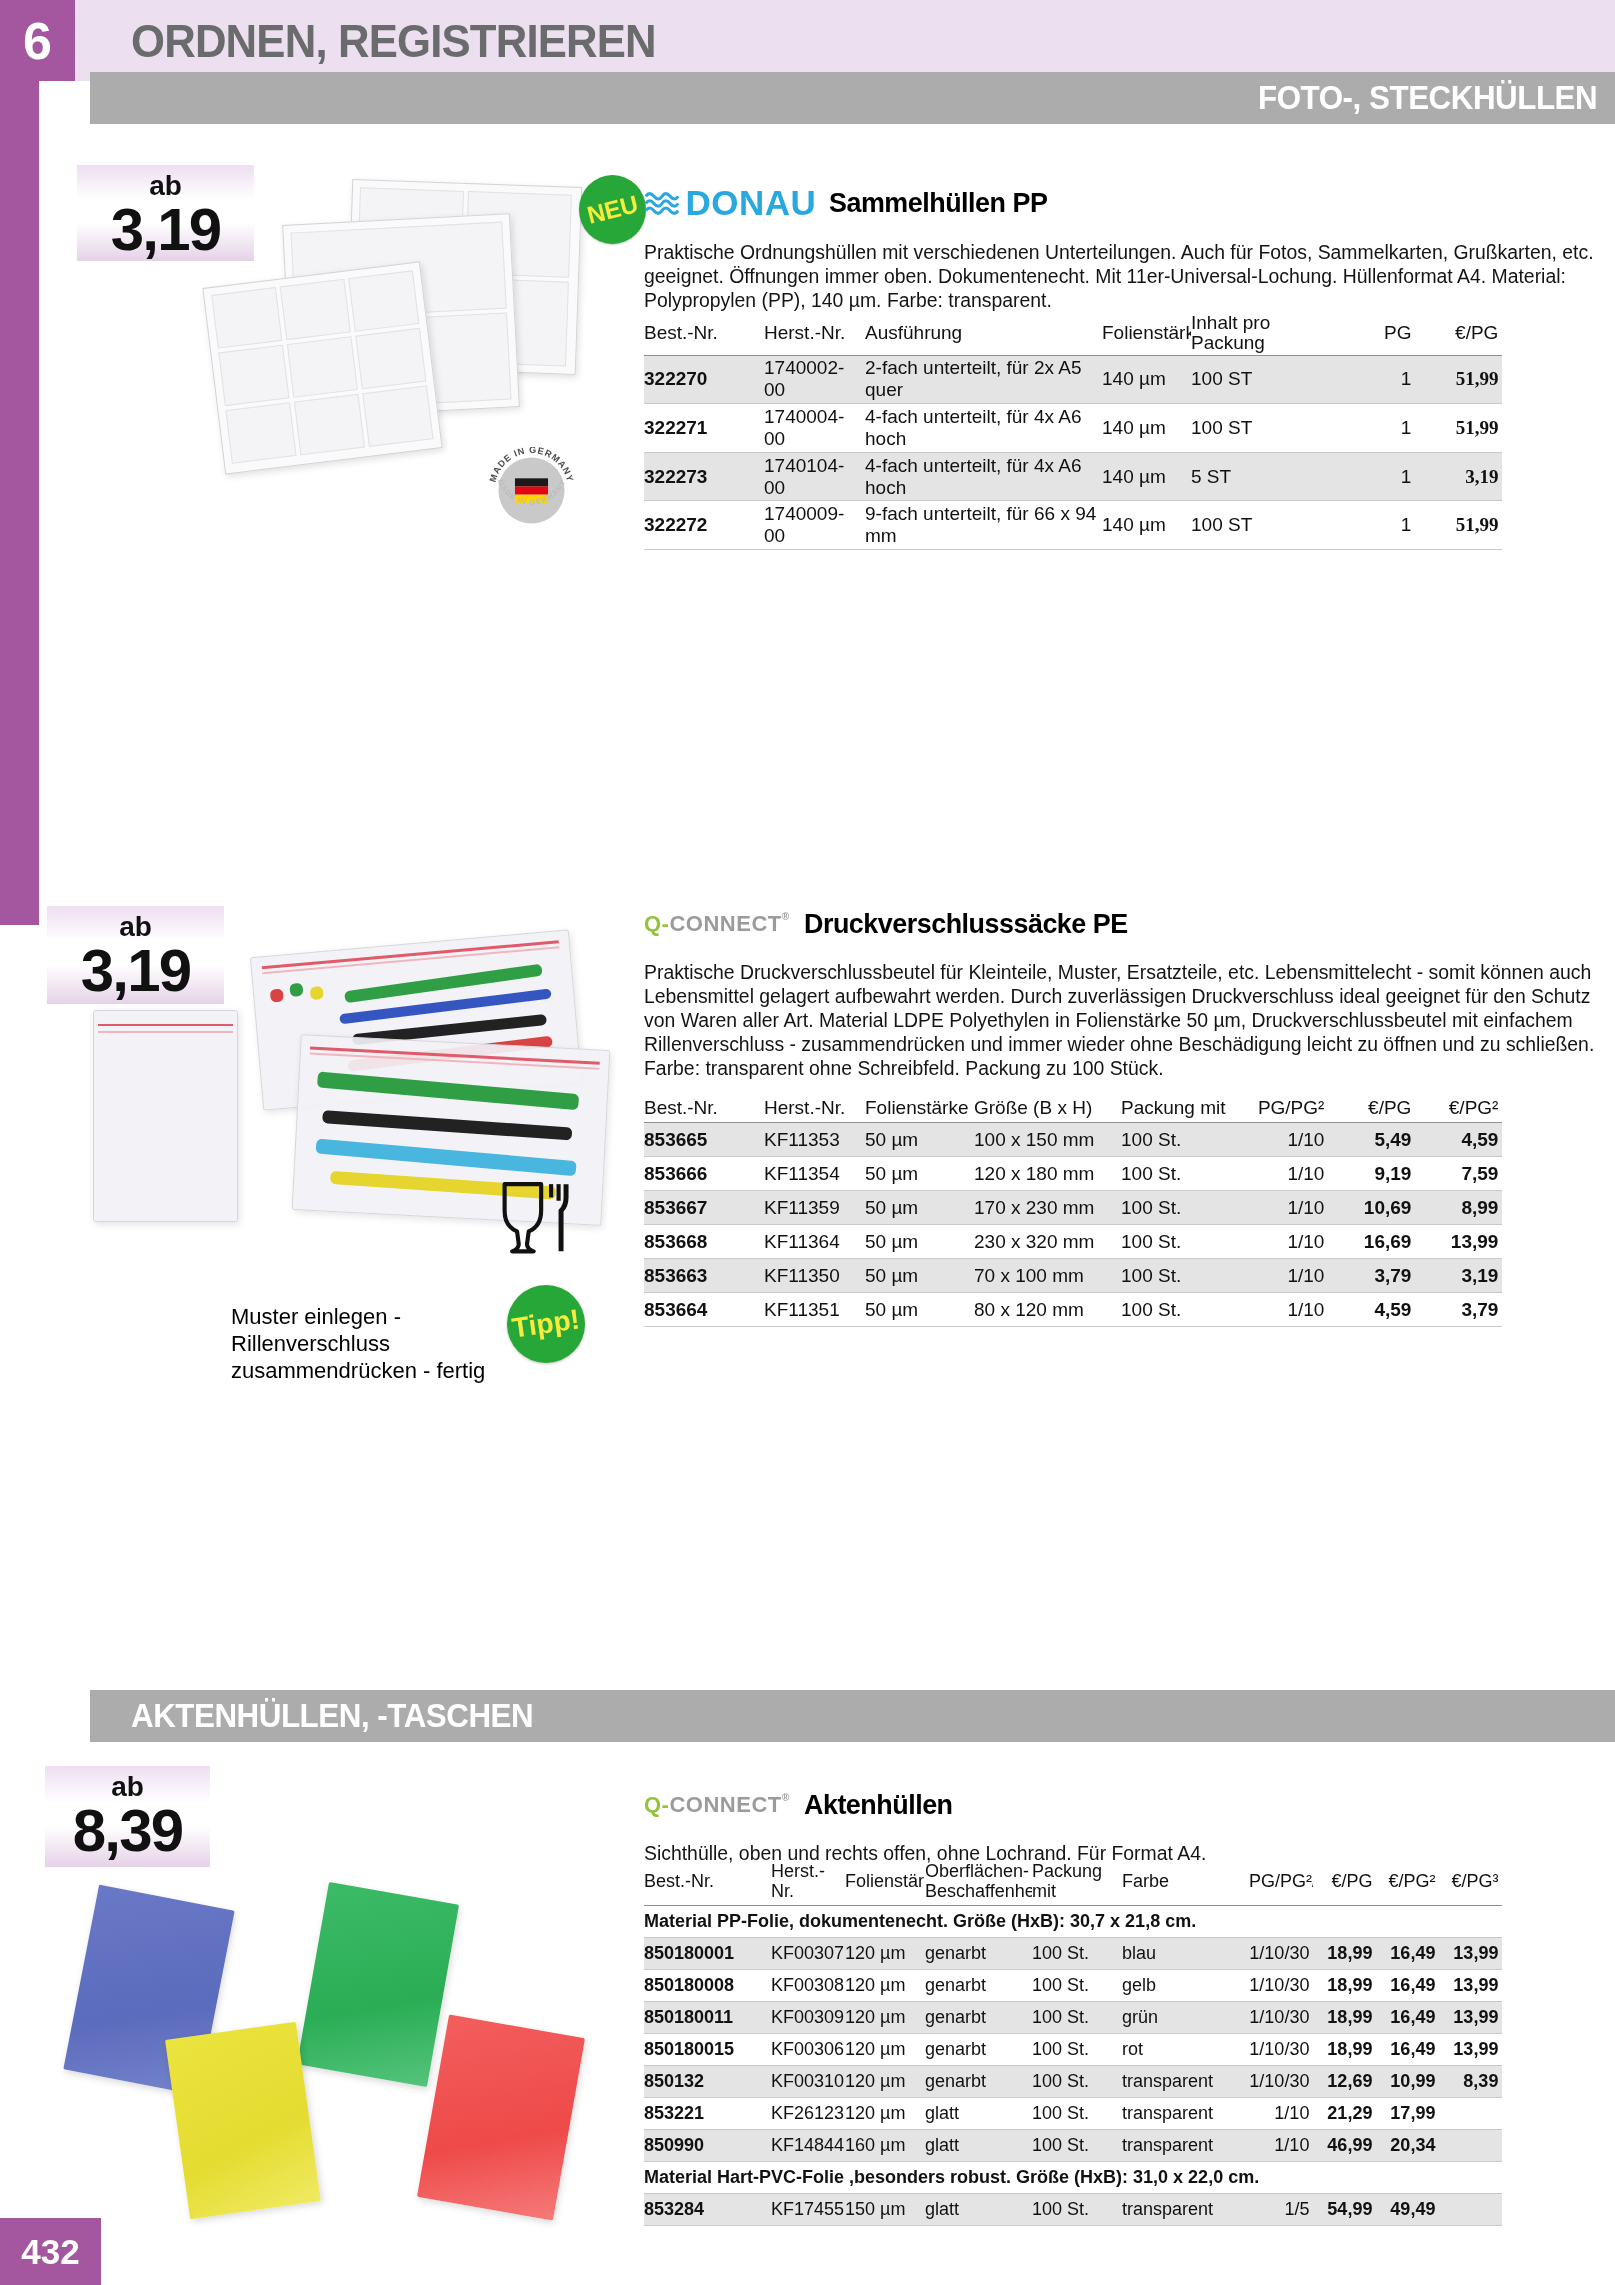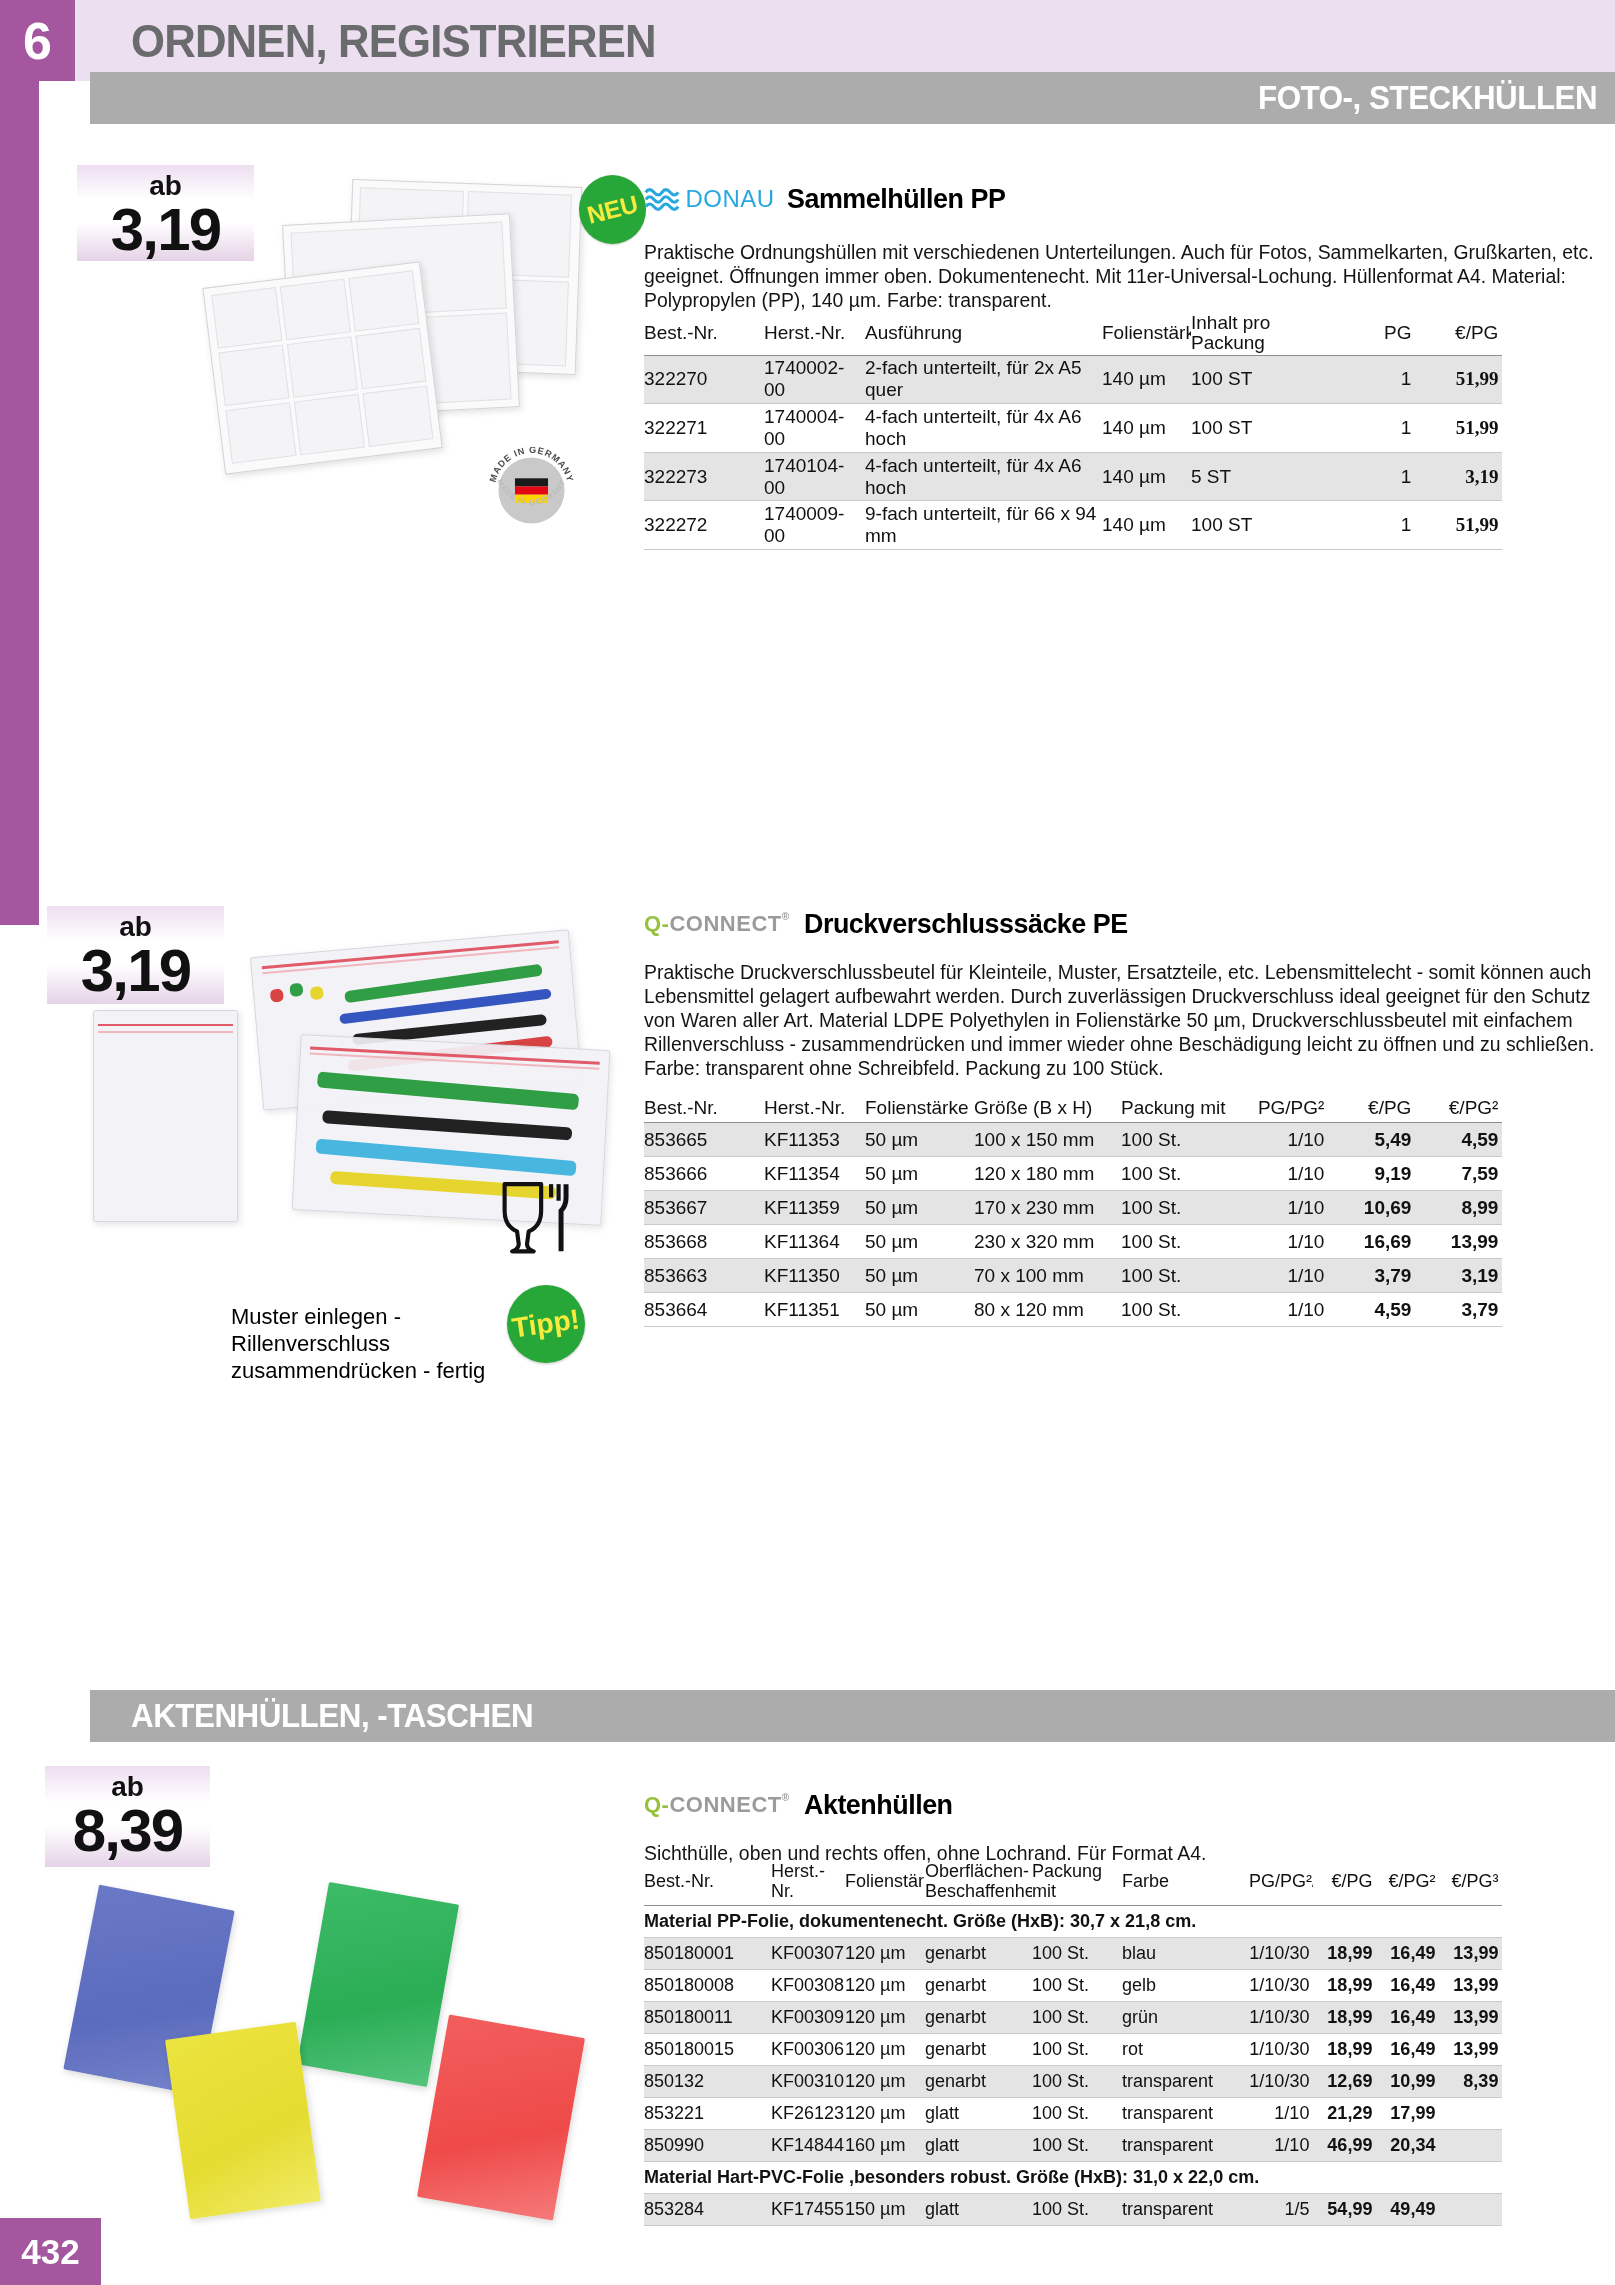--- a/index.html
+++ b/index.html
@@ -31,21 +31,21 @@
   .price-badge .val{display:block;font-size:60px;font-weight:700;letter-spacing:-1.8px;line-height:58px;}
   #price1{left:77px;top:165px;width:177px;height:96px;}
   #price2{left:47px;top:906px;width:177px;height:98px;}
   #price3{left:45px;top:1766px;width:165px;height:101px;}
 
   
   .brand-row{position:absolute;display:flex;align-items:center;}
   .product-title{font-size:28px;font-weight:700;color:#000;letter-spacing:-0.5px;
     transform:scaleX(.96);transform-origin:left center;white-space:nowrap;}
   .donau-logo{display:flex;align-items:center;margin-right:12.7px;}
-  .donau-text{color:#29a8e0;font-size:24px;font-weight:400;letter-spacing:0.5px;margin-left:5.4px;}
+  .donau-text{color:#29a8e0;font-size:35px;font-weight:700;letter-spacing:0.5px;margin-left:5.4px;}
   .qc-logo{font-size:22px;font-weight:700;letter-spacing:0.5px;margin-right:14.5px;white-space:nowrap;}
   .qc-q{color:#95c23d;} .qc-rest{color:#9b9b9a;}
   .qc-mark{color:#9b9b9a;font-size:10px;vertical-align:top;}
 
   .neu-badge{position:absolute;left:579px;top:175px;width:67px;height:69px;background:#27a737;
     border-radius:50%;display:flex;align-items:center;justify-content:center;box-shadow:0 0.9px 1.8px rgba(0,0,0,.2);}
   .neu-badge span{color:#f7ec3e;font-size:24.4px;font-weight:700;transform:rotate(-14deg);}
 
   .descr{position:absolute;left:644px;width:966px;font-size:19.4px;line-height:24px;color:#141414;}
 
@@ -59,21 +59,21 @@
   .ptable .sec{grid-column:1/-1;font-weight:700;}
   .t1 .row{grid-template-columns:120px 101px 237px 89px 145px 1fr 87px;}
   .t2 .row{grid-template-columns:120px 101px 109px 147px 118px 1fr 87px 87px;}
   .t3 .row{grid-template-columns:127px 74px 80px 107px 90px 127px 1fr 63px 63px 63px;}
   .t3{font-size:18px;}
   .t3 .row{min-height:31px;}
   .t3 .hrow{min-height:49px;}
   .t1 .c6,.t1 .c7{text-align:right;}
   .t2 .c6,.t2 .c7,.t2 .c8{text-align:right;}
   .t3 .c7,.t3 .c8,.t3 .c9,.t3 .c10{text-align:right;}
-  .ptable .drow .c1{font-weight:400;}
+  .ptable .drow .c1{font-weight:700;}
   .t1 .drow .c7{font-weight:700;font-family:Liberation Serif, serif;}
   .t2 .drow .c7,.t2 .drow .c8{font-weight:700;}
   .t3 .drow .c8,.t3 .drow .c9,.t3 .drow .c10{font-weight:700;}
 
   
   .sleeves{position:absolute;left:213px;top:176px;width:421px;height:294px;}
   .sheet{position:absolute;background:#fafafb;border:0.9px solid #d3d3d8;box-shadow:1.8px 2.7px 7.2px rgba(0,0,0,.12);}
   .sheet .pocket{position:absolute;border:0.9px solid #e1e1e6;background:#f4f4f7;}
   #sheetA{left:136px;top:7.2px;width:228px;height:186px;transform:rotate(2deg);}
   #sheetB{left:74px;top:43px;width:226px;height:192px;transform:rotate(-3deg);}

